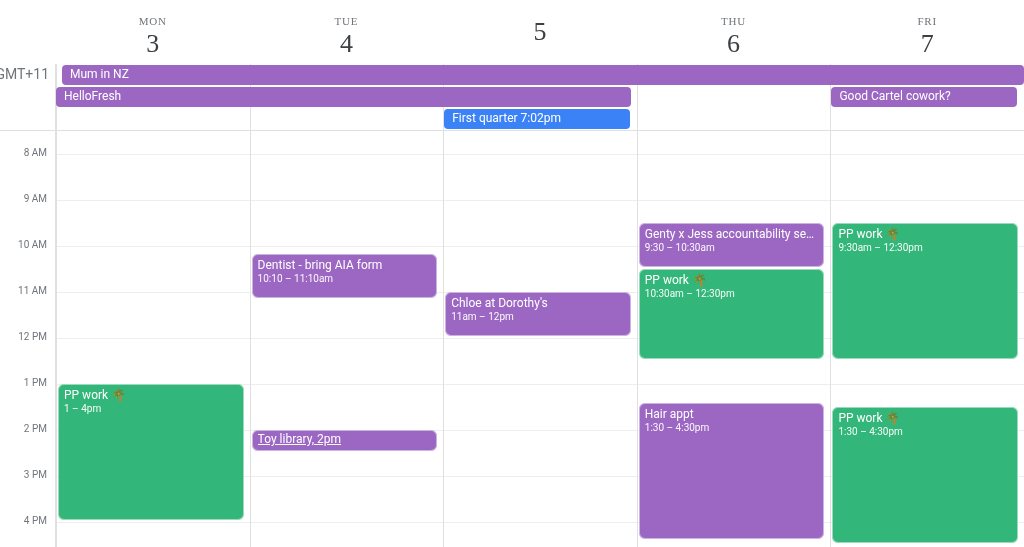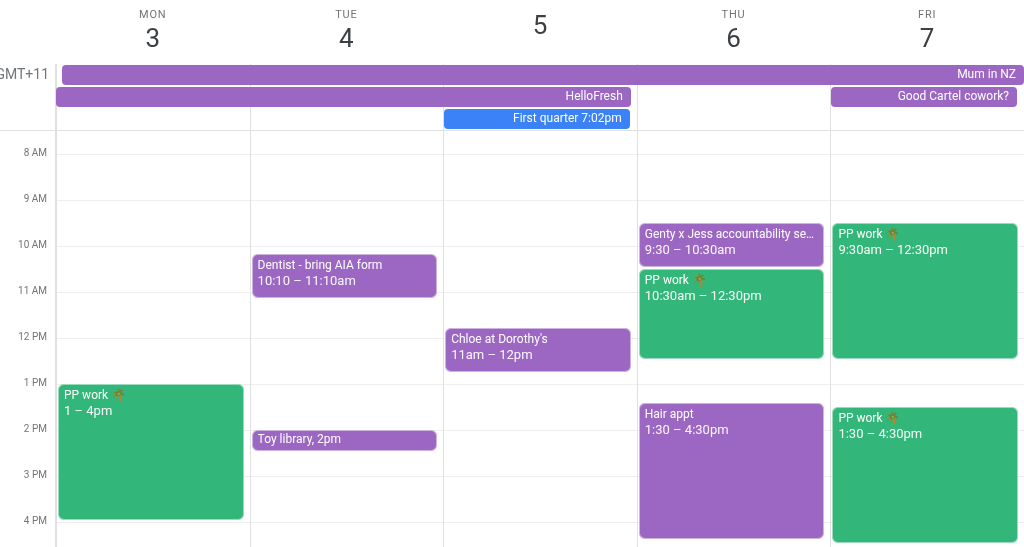--- a/index.html
+++ b/index.html
@@ -2,59 +2,59 @@
 <html><head>
 <meta charset="utf-8">
 <style>
   * { box-sizing: border-box; }
   html, body { margin: 0; padding: 0; font-family: -apple-system, BlinkMacSystemFont, "Segoe UI", Roboto, Arial, sans-serif; color: #3c4043; }
   .calendar { width: 1024px; height: 547px; overflow: hidden; position: relative; background: #fff; }
 
   
   .day-header-row { display: flex; height: 64px; border-bottom: 0; }
   .tz-gutter { width: 56px; flex: 0 0 56px; }
-  .day-header { flex: 1 1 0; text-align: center; padding-top: 8px; }
+  .day-header { flex: 1 1 0; text-align: center; padding-top: 15px; font-family: Liberation Serif, serif; }
   .day-header .dow { font-size: 11px; color: #70757a; letter-spacing: 0.8px; }
   .day-header .dnum { font-size: 26px; color: #3c4043; margin-top: 2px; font-weight: 400; }
 
   
   .allday-block { position: relative; border-bottom: 1px solid #e0e0e0; }
   .allday-row { display: flex; height: 22px; position: relative; }
   .allday-row .tz-gutter { border-right: 1px solid #e0e0e0; display:flex; align-items:flex-start; justify-content:flex-end; padding-right:6px; }
   .tz-label { font-size: 14px; color: #70757a; margin-top: 2px; }
   .allday-row .day-cell { flex: 1 1 0; border-right: 0px solid #eee; position: relative; }
 
   
   .allday-grid-lines { position:absolute; left:56px; right:0; top:0; bottom:0; display:flex; pointer-events:none;}
   .allday-grid-lines div { flex:1 1 0; border-left:1px solid #e0e0e0; }
 
-  .chip { position: absolute; top: 1px; height: 20px; border-radius: 4px; background: #9c67c2; color: #fff; font-size: 12px; padding: 2px 8px 0 8px; white-space: nowrap; overflow: hidden; text-overflow: ellipsis; cursor: pointer; text-align: right; }
+  .chip { position: absolute; top: 1px; height: 20px; border-radius: 4px; background: #9c67c2; color: #fff; font-size: 12px; padding: 2px 8px 0 8px; white-space: nowrap; overflow: hidden; text-overflow: ellipsis; cursor: pointer; }
   .chip.arrow-left::before { content:""; position:absolute; left:-8px; top:0; width:0; height:0; border-top:10px solid transparent; border-bottom:10px solid transparent; border-right:8px solid #9c67c2; }
   .chip.dark { background:#3b82f6; }
   .chip.dark::before { border-right-color:#616161; }
 
   
   .grid { display:flex; position:relative; }
   .hours-col { width:56px; flex:0 0 56px; border-right:1px solid #e0e0e0; }
   .hour-slot { height: 46px; position: relative; }
   .hour-label { position:absolute; top:-7px; right:6px; font-size:10px; color:#70757a; background:#fff; padding:0 2px;}
   .day-col { flex:1 1 0; border-left:1px solid #e0e0e0; position:relative; }
   .day-col:first-of-type { border-left:0; }
   .grid-lines { position:absolute; left:56px; right:0; top:0; bottom:0; pointer-events:none; }
   .grid-lines .hline { position:absolute; left:0; right:0; border-top:1px solid #eeeeee; }
 
   .event { position:absolute; left:1px; right:6px; border-radius:6px; padding:4px 6px; color:#fff; font-size:12px; line-height:1.25; cursor:pointer; overflow:hidden; box-shadow: 0 0 0 1px rgba(255,255,255,0.5) inset; }
   .event .title { font-weight:400; white-space:nowrap; overflow:hidden; text-overflow:ellipsis; }
-  .event .time { font-size:13px; opacity:0.95; }
+  .event .time { font-size:10px; opacity:0.95; }
   .ev-blue   { background:#4285f4; }
   .ev-green  { background:#33b679; }
   .ev-purple { background:#9c67c2; }
 
   
-  .event.oneline .title { font-weight:400; }
+  .event.oneline .title { font-weight:400;text-decoration:underline; }
 </style>
 </head>
 <body>
 
 <div class="calendar">
 
   <div class="day-header-row">
     <div class="tz-gutter"></div>
     <div class="day-header">
       <div class="dow">MON</div>
@@ -185,21 +185,21 @@
         <div class="time">10:10 – 11:10am</div>
       </div>
 
       <div class="event ev-purple oneline" style="top:299px; height:21px; padding:2px 6px;">
         <div class="title">Toy library, 2pm</div>
       </div>
     </div>
 
     <div class="day-col">
 
-      <div class="event ev-purple" style="top:161px; height:44px;margin-top:36px;">
+      <div class="event ev-purple" style="top:161px; height:44px;">
         <div class="title">Chloe at Dorothy's</div>
         <div class="time">11am – 12pm</div>
       </div>
     </div>
 
     <div class="day-col">
 
       <div class="event ev-purple" style="top:92px; height:44px;">
         <div class="title">Genty x Jess accountability sessio</div>
         <div class="time">9:30 – 10:30am</div>

